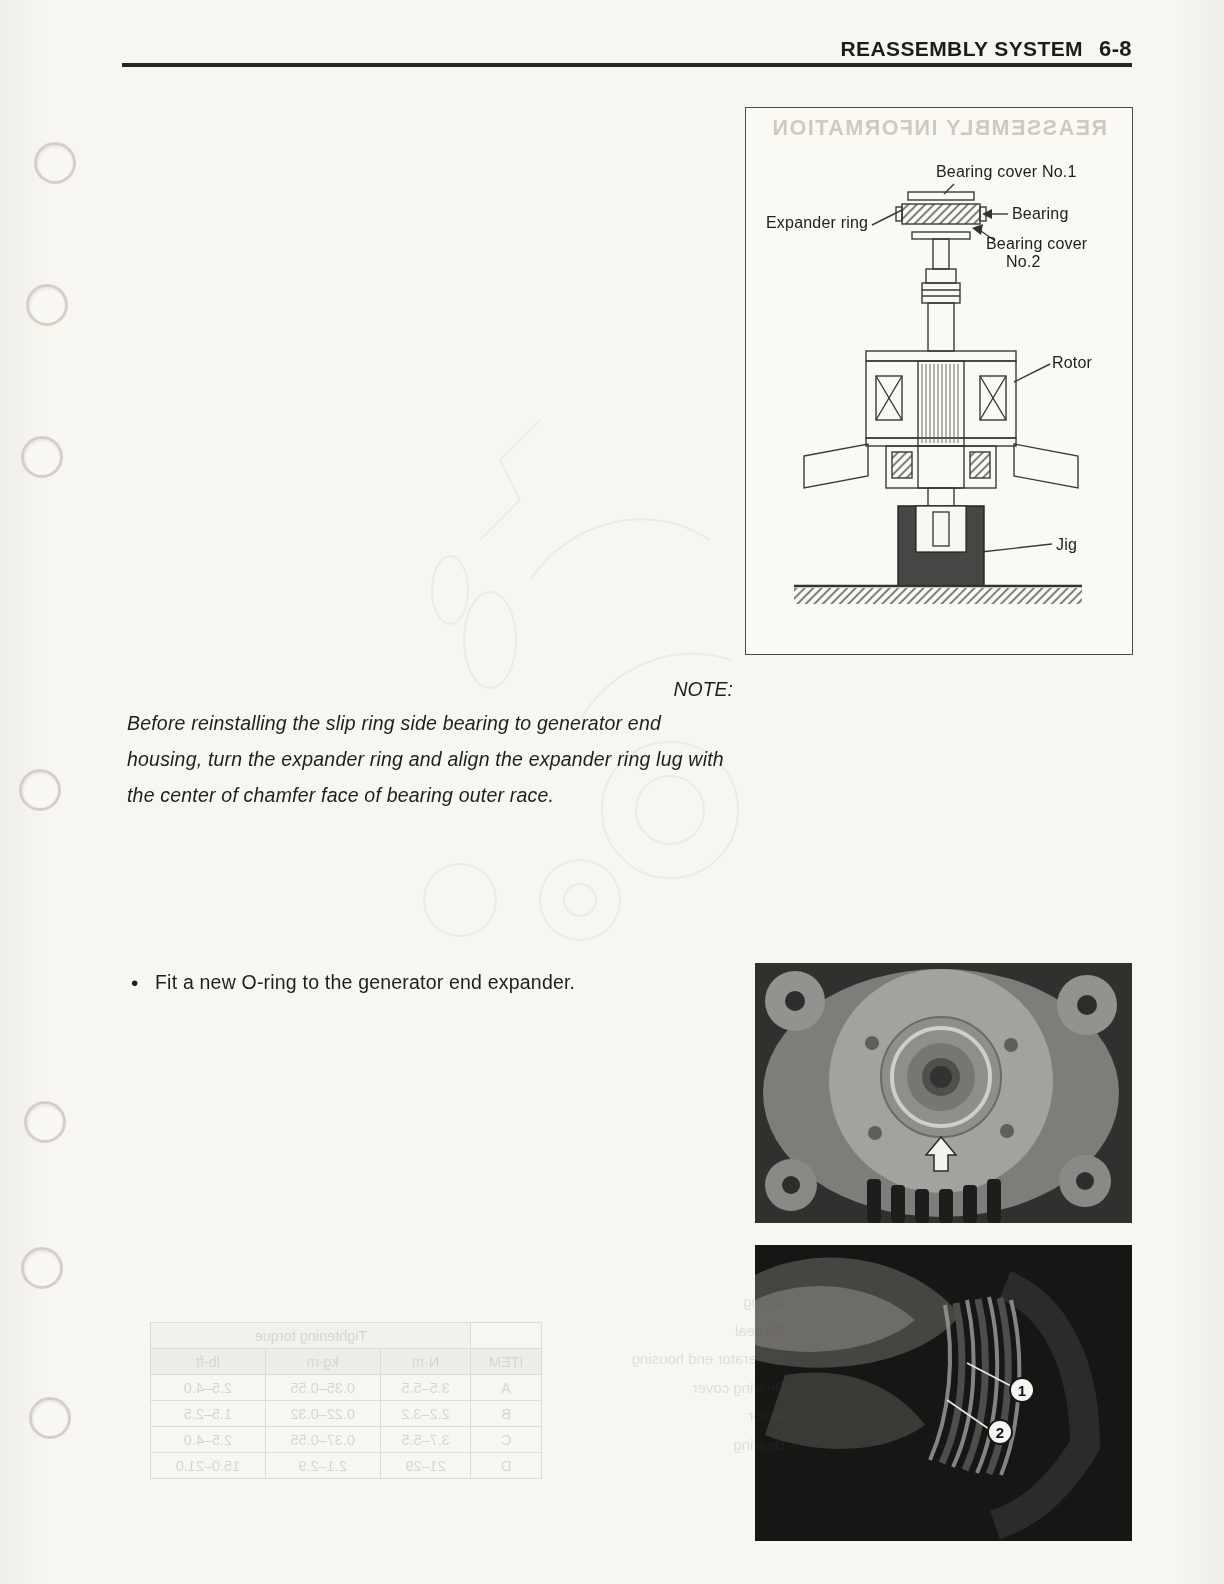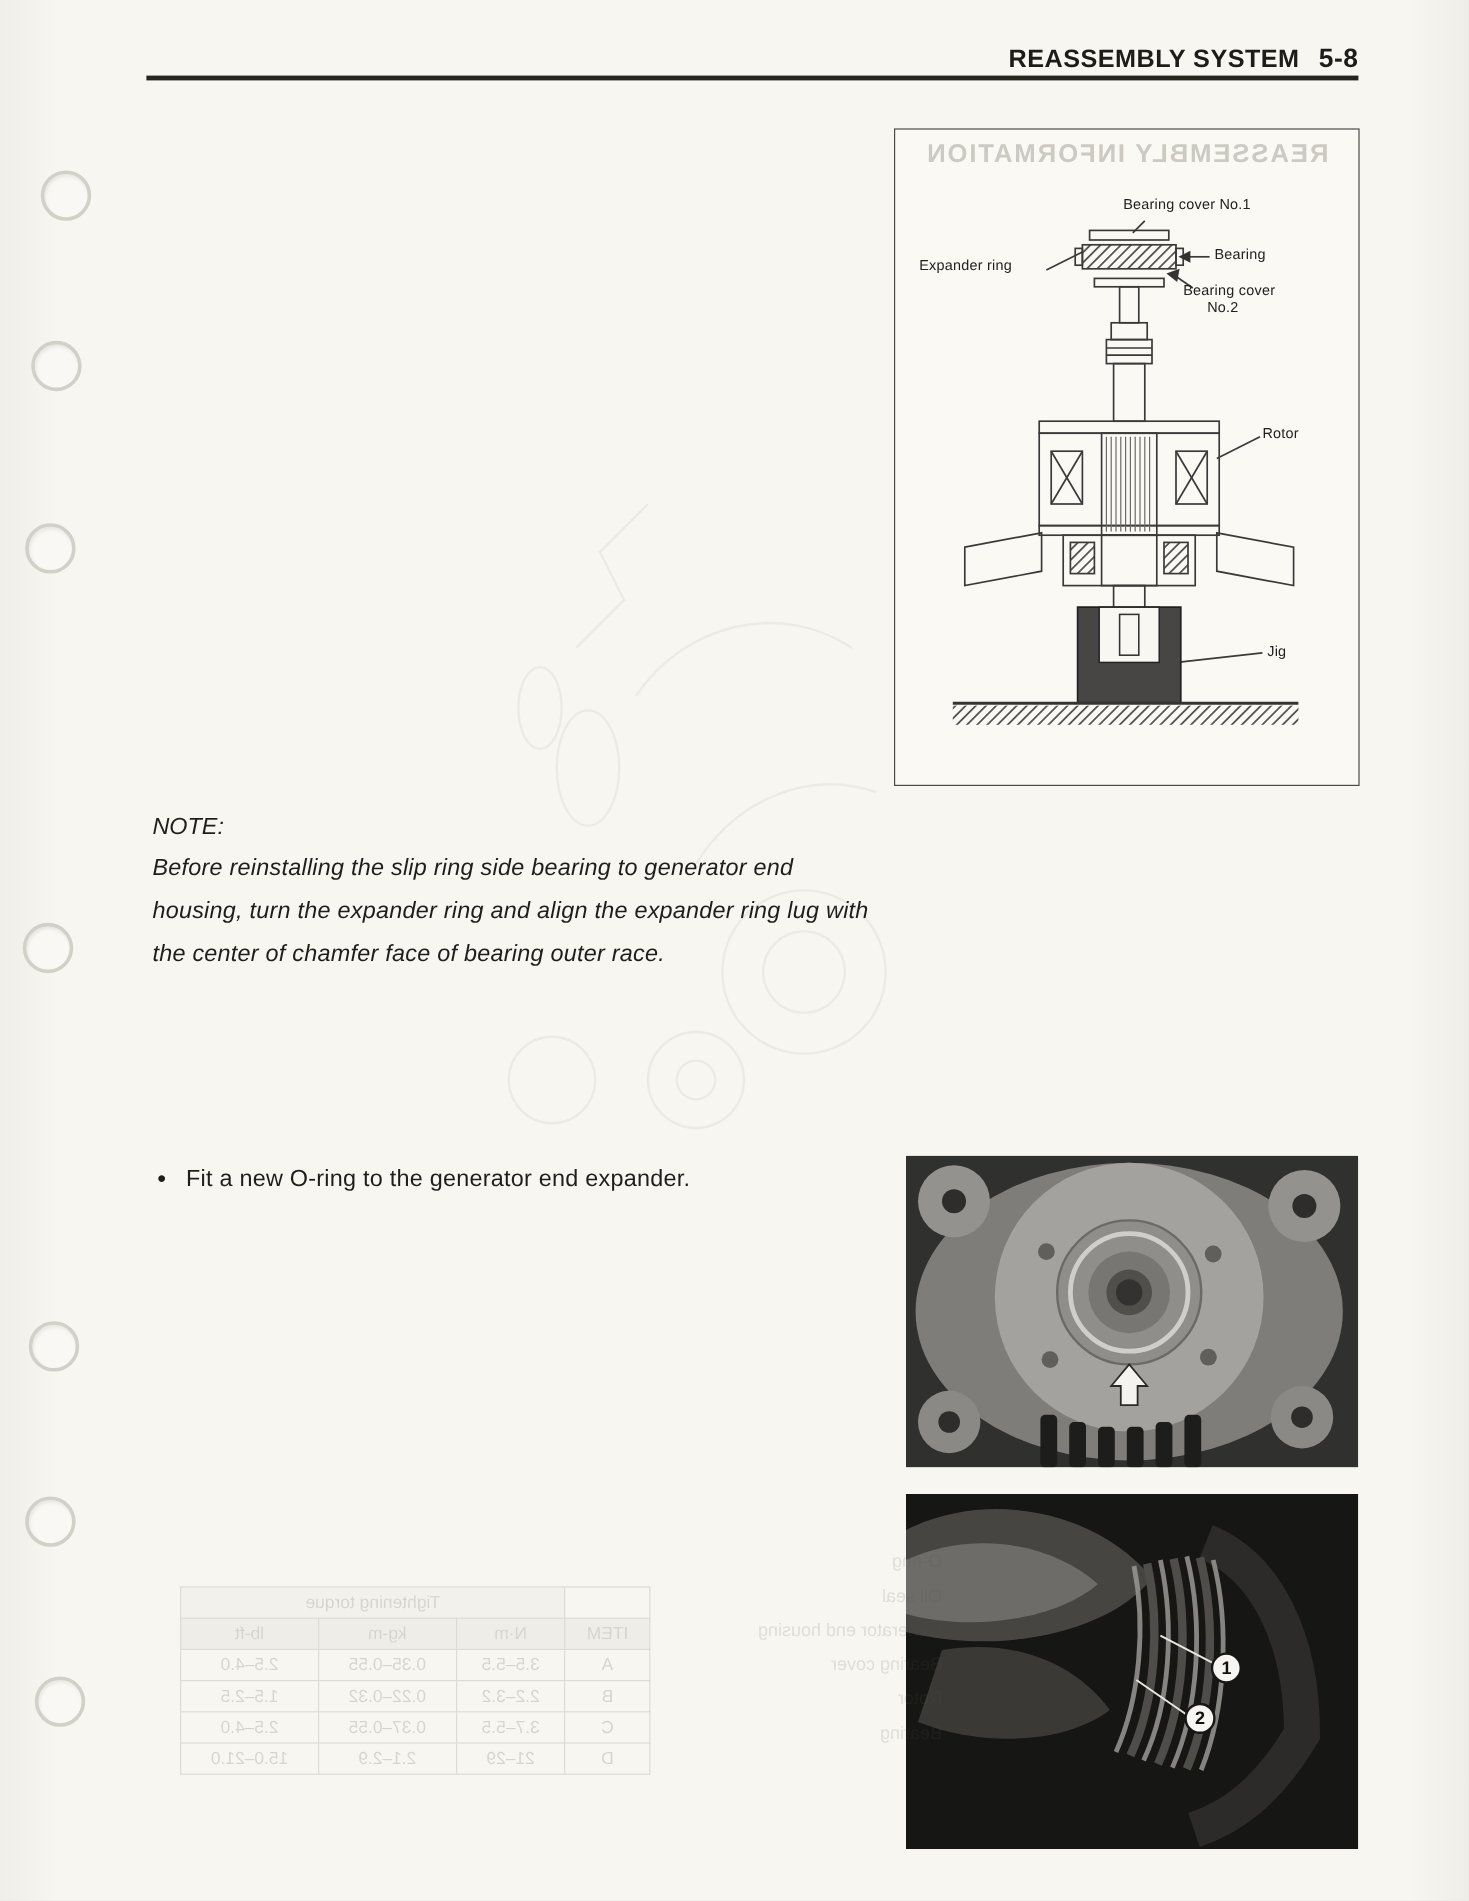--- a/index.html
+++ b/index.html
@@ -17,28 +17,28 @@
   
   .header { position:absolute; top:36px; left:560px; width:572px; text-align:right;
     font-weight:bold; font-size:21px; letter-spacing:.4px; color:#1d1c1a; }
   .header .pagenum { margin-left:16px; font-size:22px; }
   .header-rule { position:absolute; top:63px; left:122px; width:1010px; height:4px; background:#27251f; }
 
   
   .figbox { position:absolute; background:#faf9f4; border:1.6px solid #4a4a47; }
   .fig1 { left:745px; top:107px; width:388px; height:548px; }
   .fig2 { left:745px; top:676px; width:388px; height:262px; }
-  .fig-label { position:absolute; font-size:12px; color:#23211d; letter-spacing:.2px; white-space:nowrap; }
+  .fig-label { position:absolute; font-size:16px; color:#23211d; letter-spacing:.2px; white-space:nowrap; }
   .fig-label .indent { display:block; padding-left:20px; }
   .fig-svg { position:absolute; left:0; top:0; }
 
   
   .note { position:absolute; left:127px; top:678px; width:606px; font-style:italic;
     font-size:19.5px; color:#201e1a; }
-  .note-label { margin-bottom:4px; font-size:19.5px; }
+  .note-label { margin-bottom:4px; font-size:19.5px;text-align:right; }
   .note-text { line-height:36px; letter-spacing:.2px; }
 
   
   .step { position:absolute; padding-left:28px; font-size:19.5px; line-height:37px;
     letter-spacing:.2px; color:#201e1a; }
   .step::before { content:"\2022"; position:absolute; left:4px; top:0; font-size:21px; }
 
   
   .photo { position:absolute; overflow:hidden; }
   .photo1 { left:755px; top:963px; width:377px; height:260px; }
@@ -66,21 +66,21 @@
 
   <div class="hole" style="left:34px;top:142px"></div>
   <div class="hole" style="left:26px;top:284px"></div>
   <div class="hole" style="left:21px;top:436px"></div>
   <div class="hole" style="left:19px;top:769px"></div>
   <div class="hole" style="left:24px;top:1101px"></div>
   <div class="hole" style="left:21px;top:1247px"></div>
   <div class="hole" style="left:29px;top:1397px"></div>
 
   <div class="header">
-    <span>REASSEMBLY SYSTEM</span><span class="pagenum">5-8</span>
+    <span>REASSEMBLY SYSTEM</span><span class="pagenum">6-8</span>
   </div>
   <div class="header-rule"></div>
 
   <svg class="bleed-sketch" width="460" height="660" viewBox="0 0 460 660">
     <g stroke="#6a675e" stroke-width="2" fill="none" transform="scale(-1,1) translate(-460,0)">
       <circle cx="120" cy="470" r="68"></circle>
         <circle cx="120" cy="470" r="34"></circle>
       <circle cx="210" cy="560" r="40"></circle>
         <circle cx="210" cy="560" r="16"></circle>
       <ellipse cx="300" cy="300" rx="26" ry="48"></ellipse>

